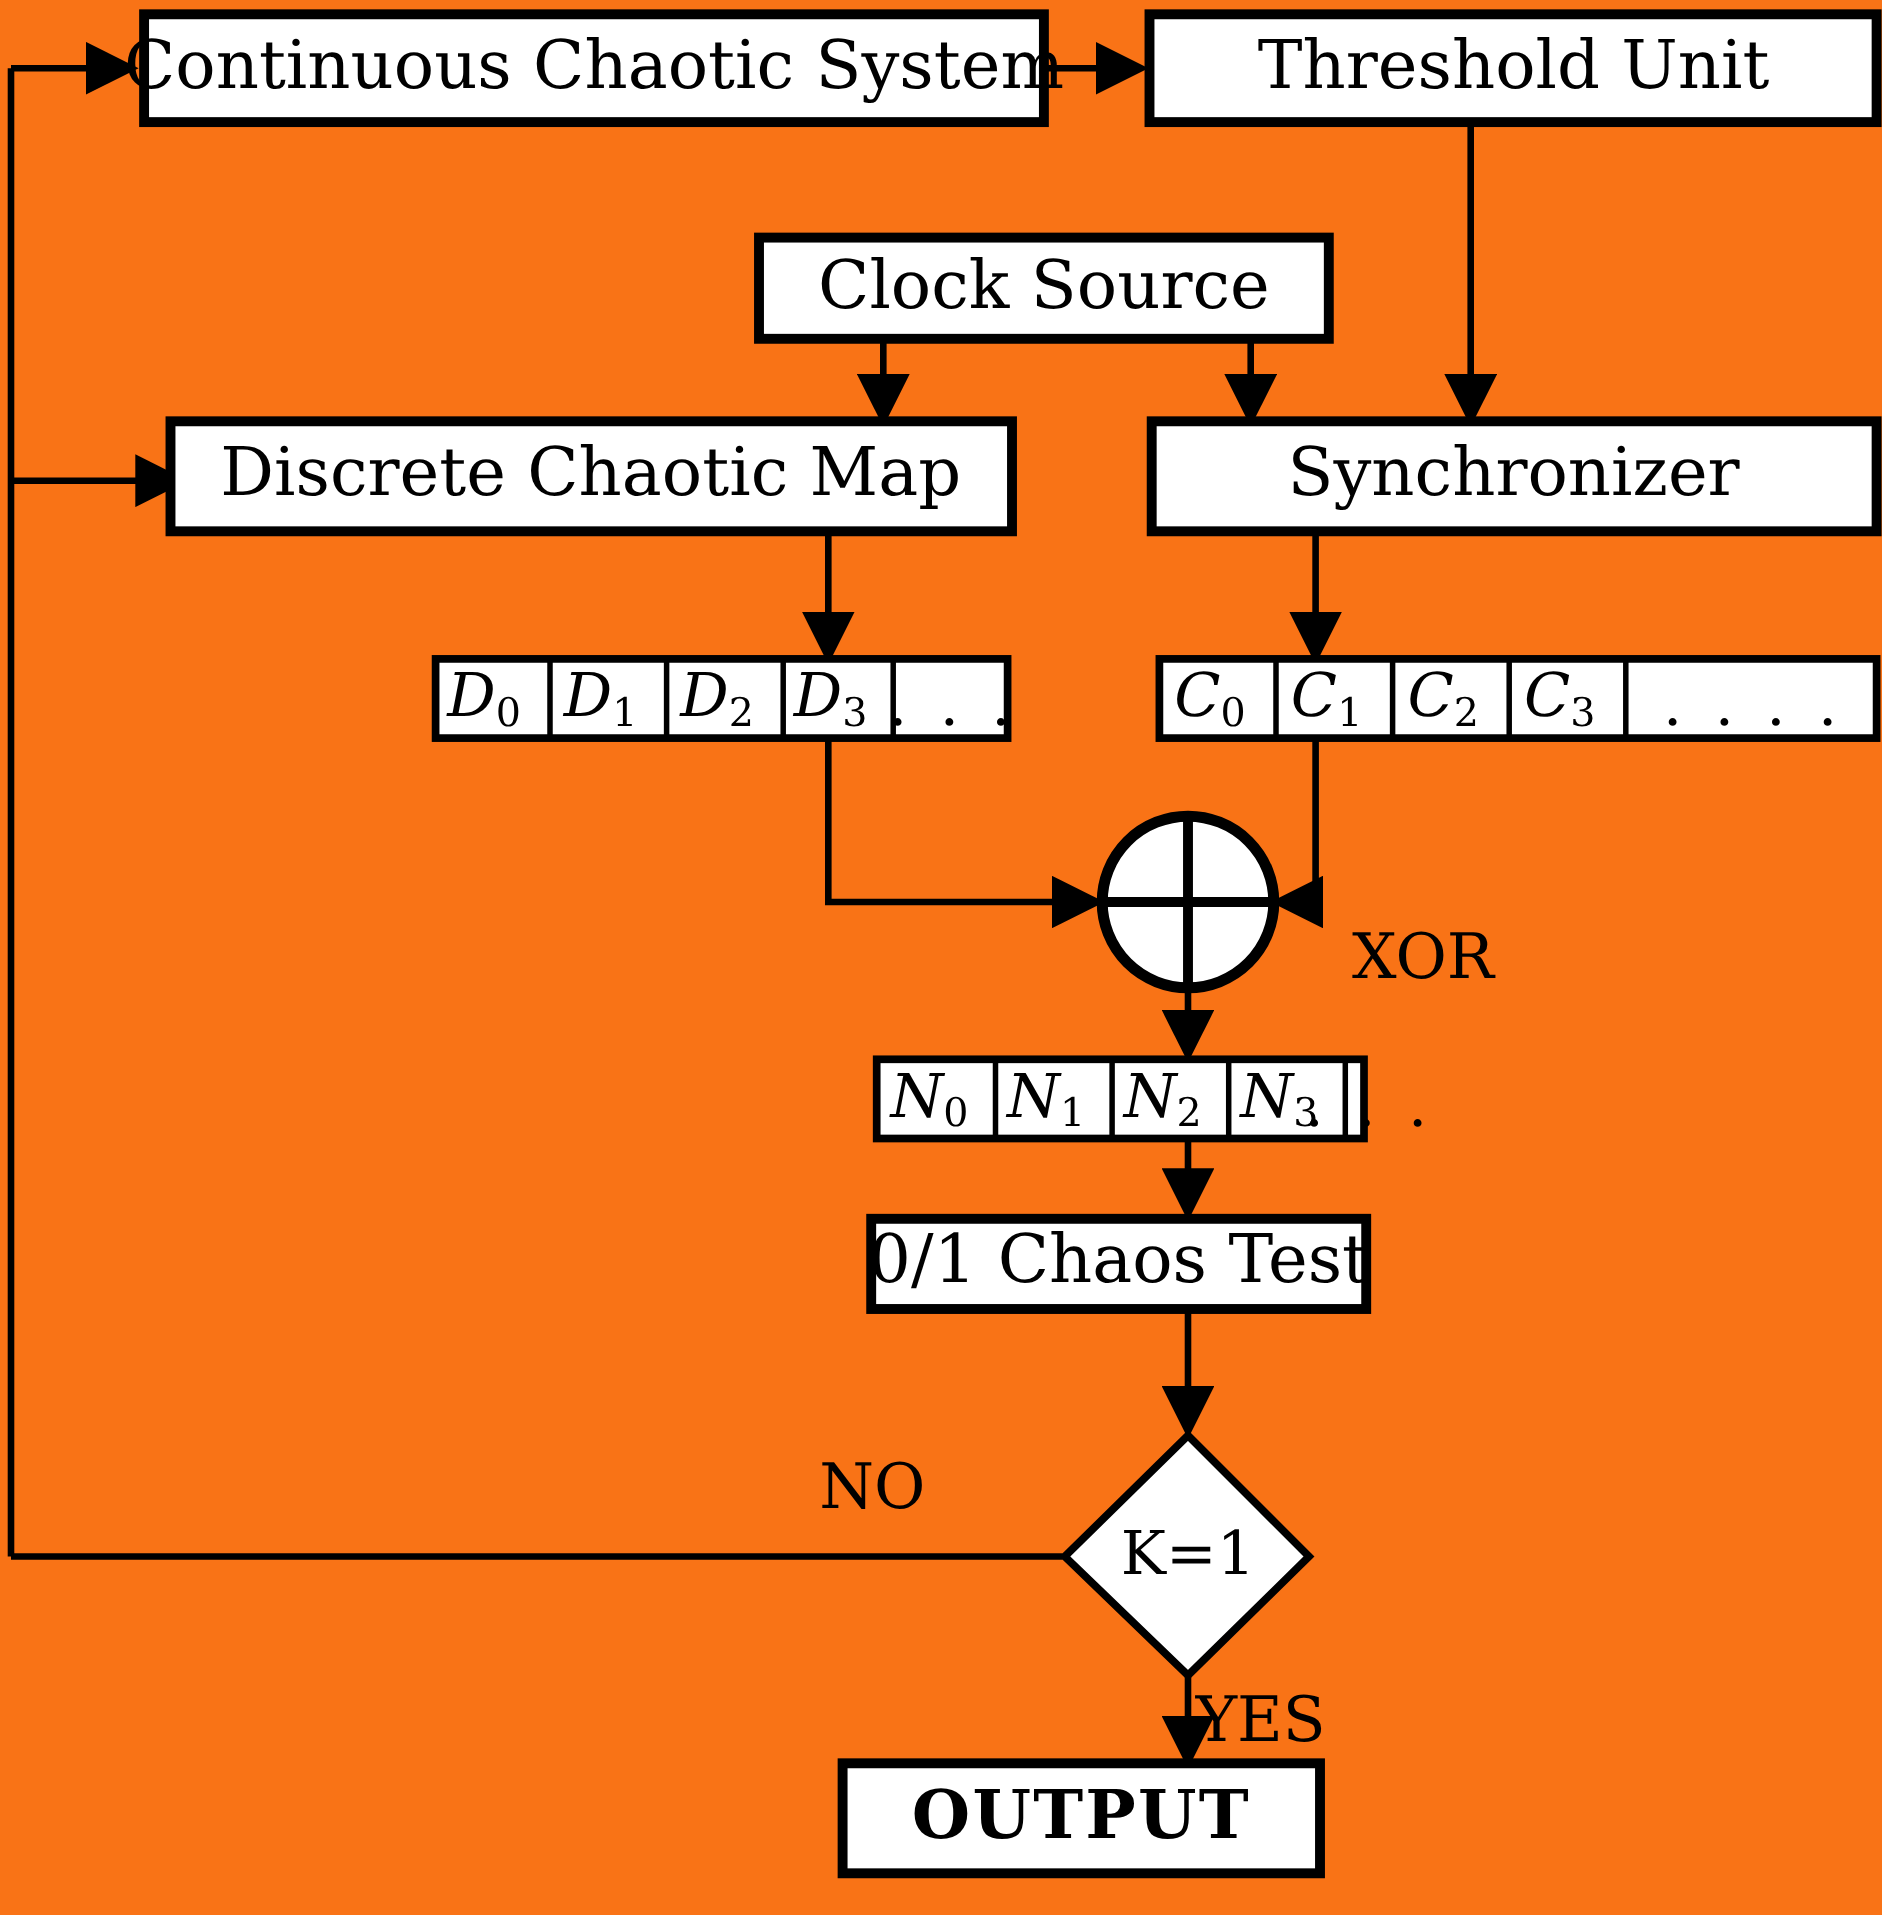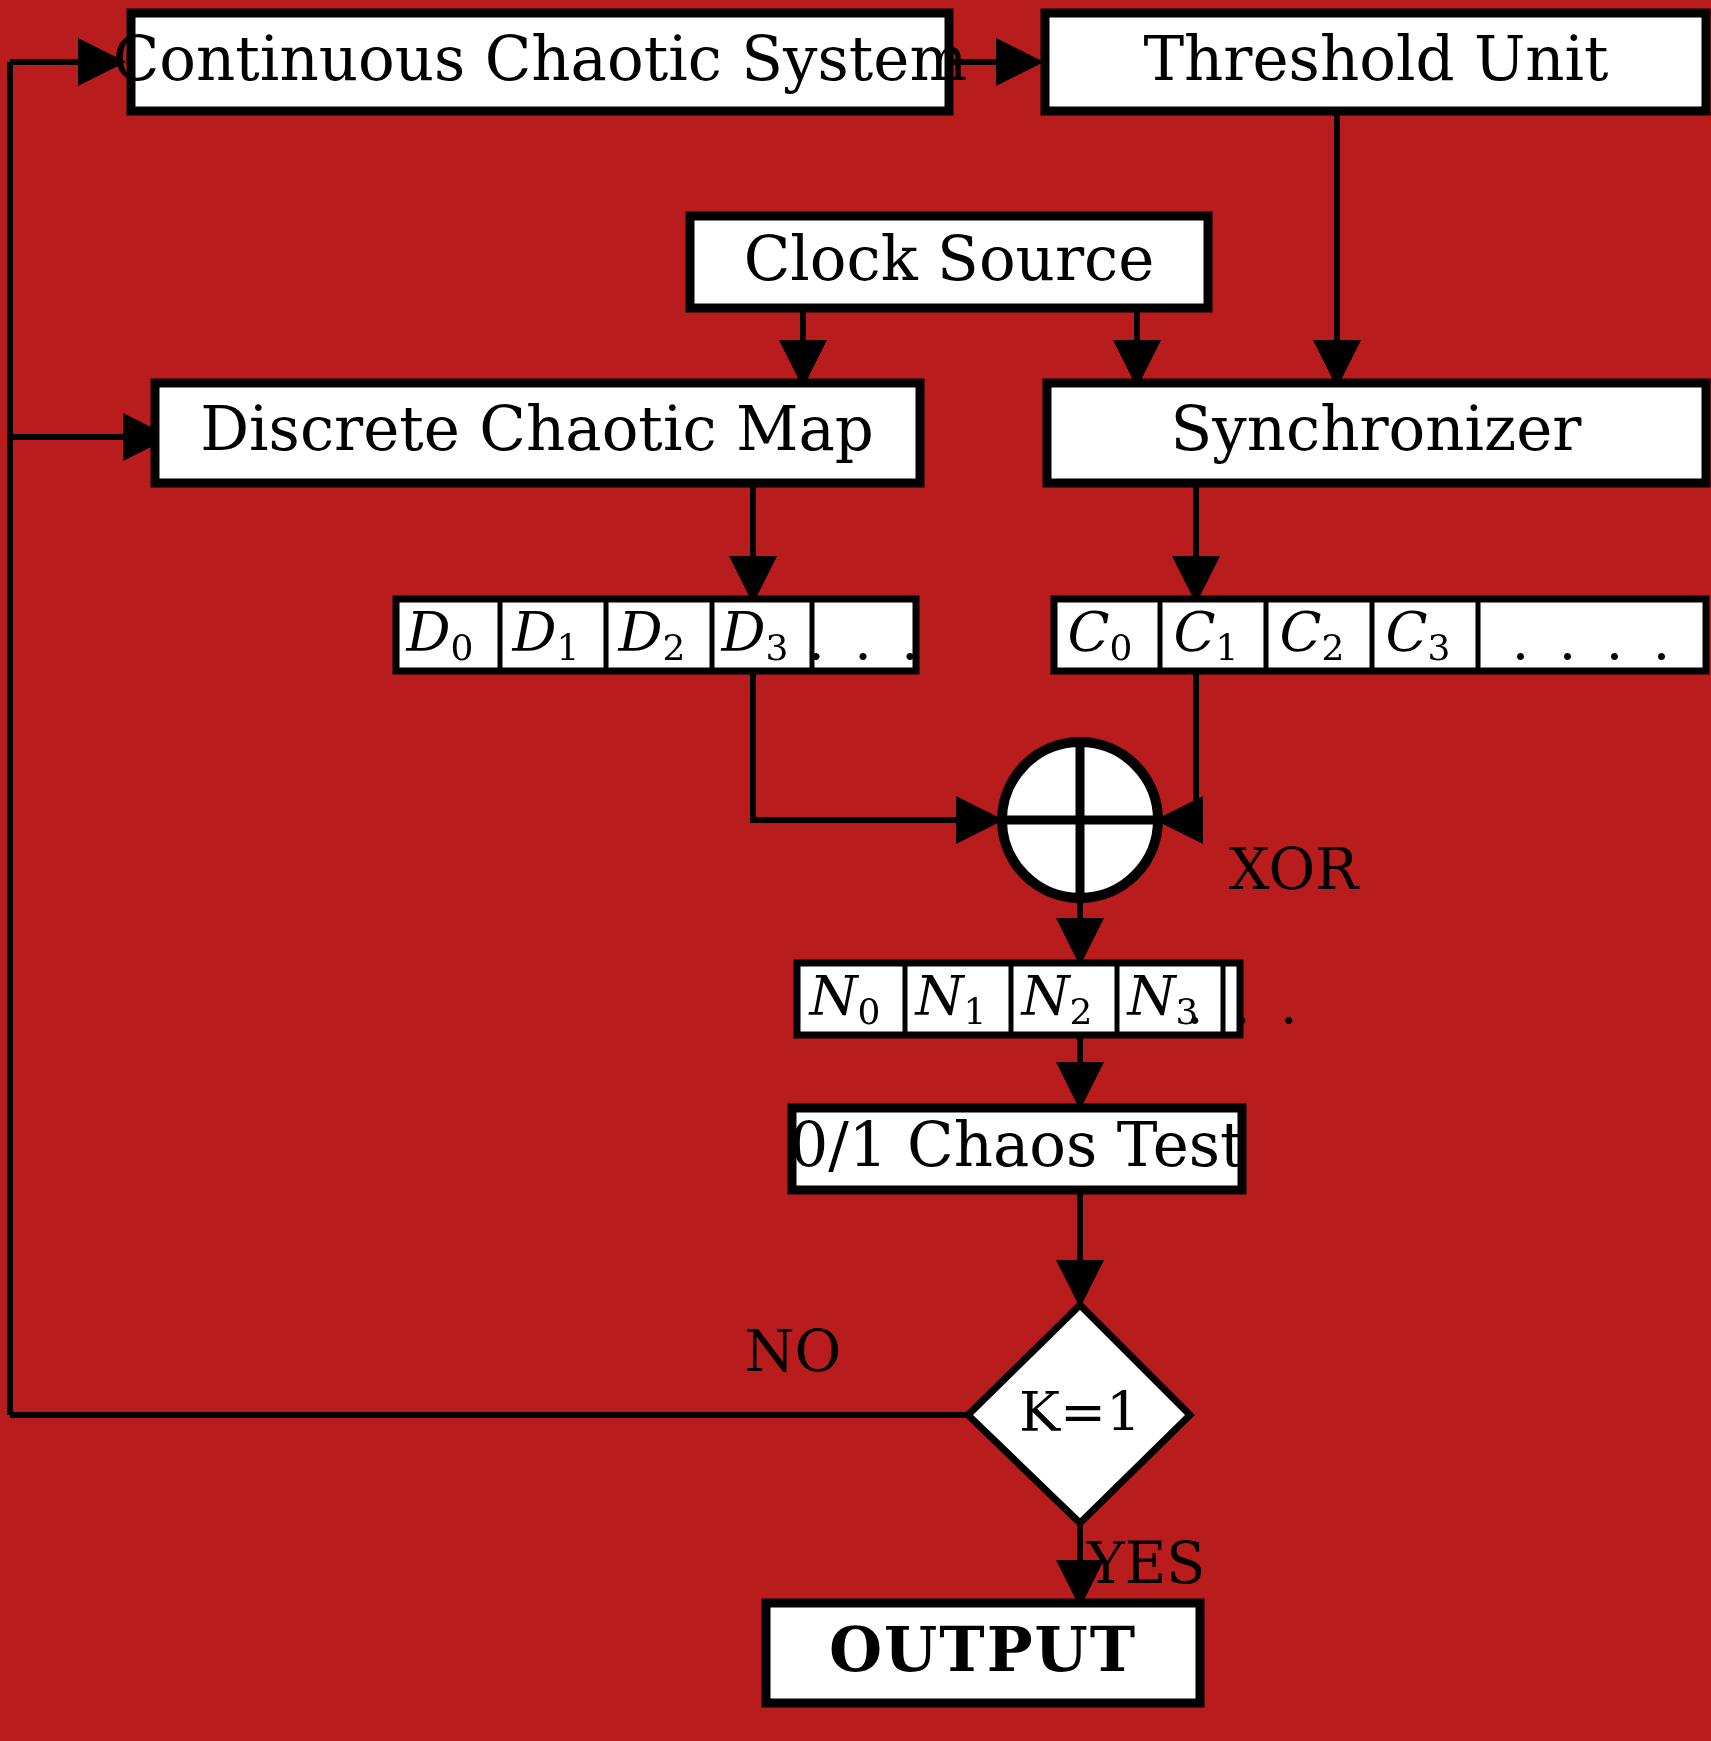--- a/index.html
+++ b/index.html
@@ -4,21 +4,21 @@
 <style>
   html, body {
     margin: 0;
     padding: 0;
     background: #ffffff;
   }
   #canvas {
     position: relative;
     width: 1711px;
     height: 1741px;
-    background: #b91c1c;
+    background: #f97316;
     font-family: "DejaVu Serif", "Liberation Serif", serif;
   }
   svg.diagram {
     position: absolute;
     top: 0;
     left: 0;
     width: 1711px;
     height: 1741px;
   }
   .box-rect {

